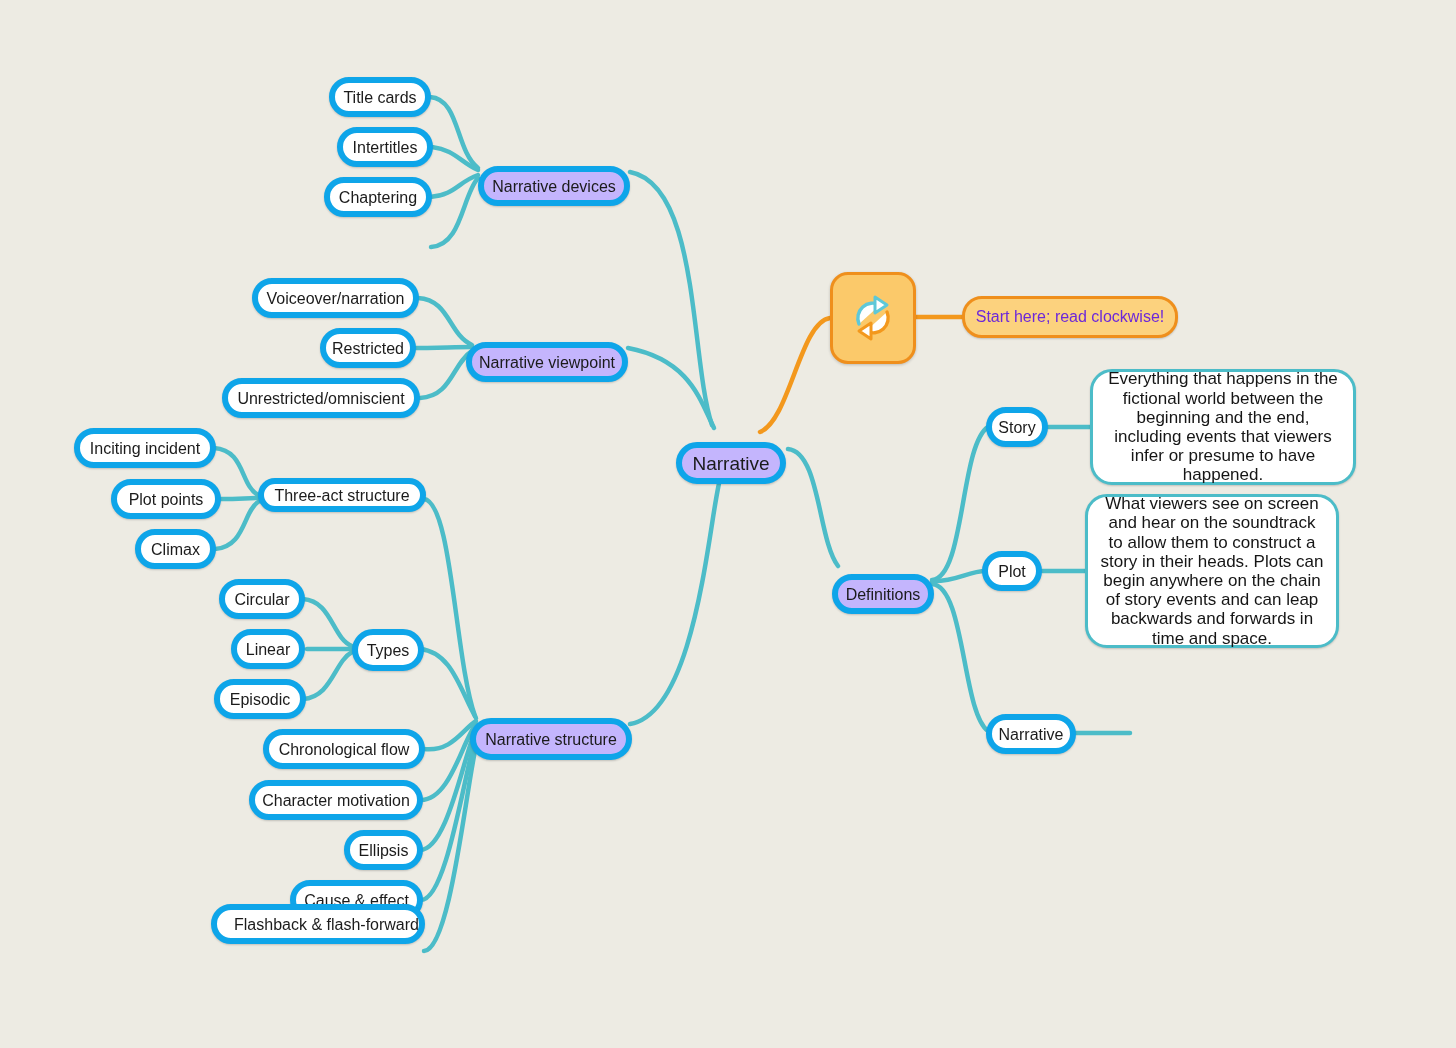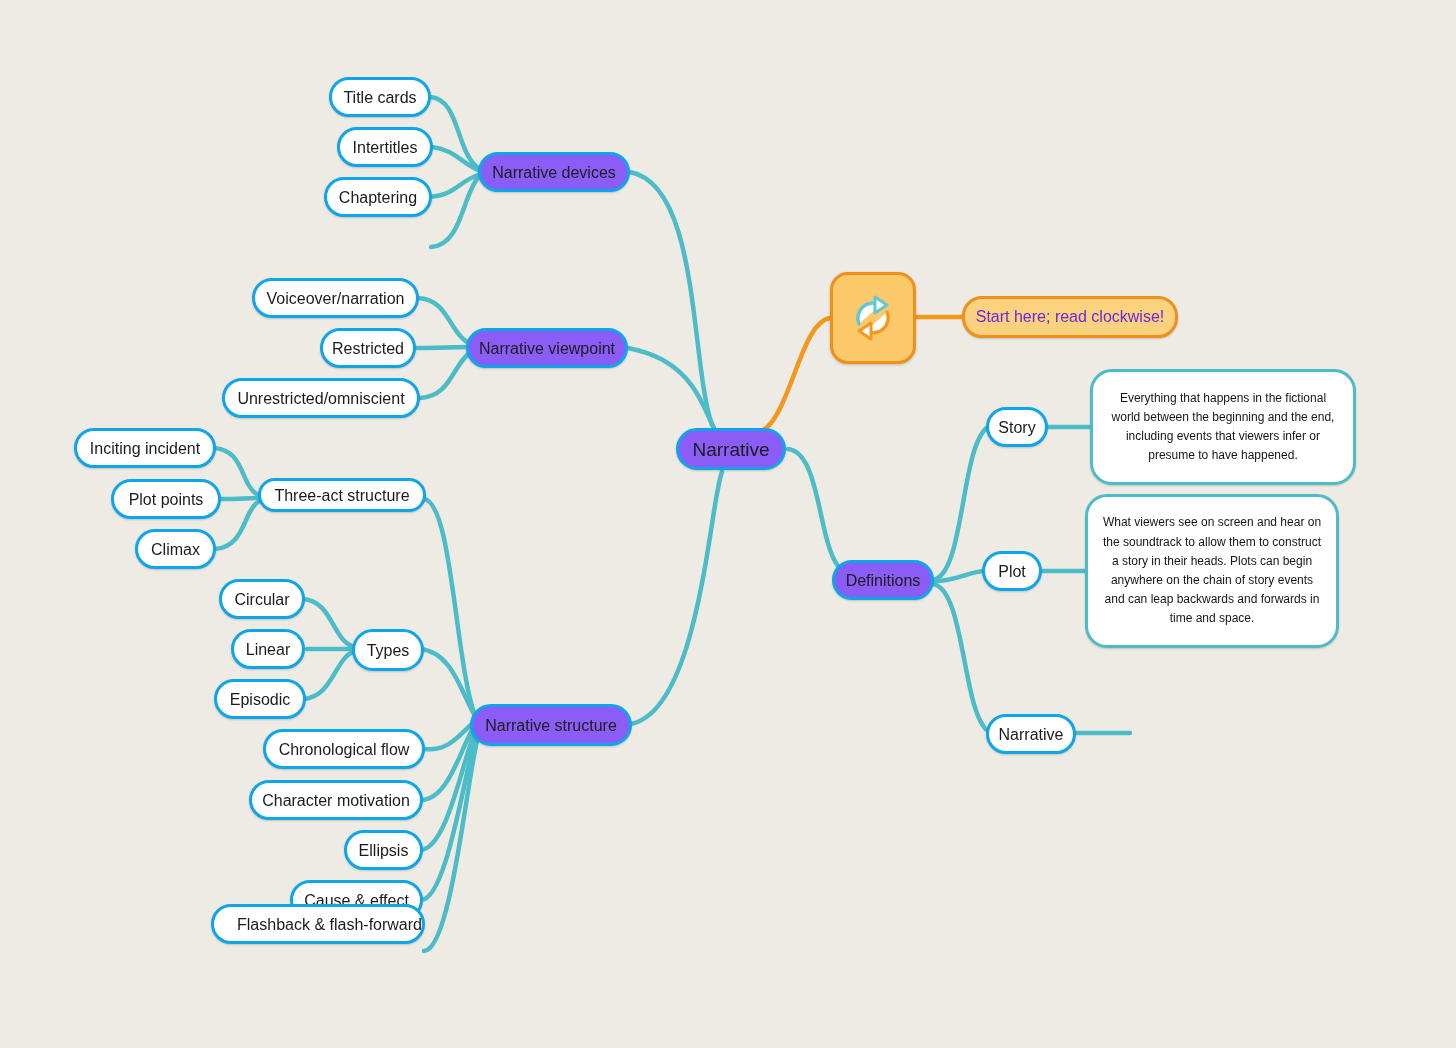--- a/index.html
+++ b/index.html
@@ -11,42 +11,42 @@
     width: 1456px; height: 1048px;
     position: relative; overflow: hidden;
     font-family: "Liberation Sans", sans-serif;
   }
   #canvas { position: absolute; inset: 0; width: 1456px; height: 1048px; }
   #edges { position: absolute; left: 0; top: 0; width: 1456px; height: 1048px; }
 
   .node {
     position: absolute;
     display: flex; align-items: center; justify-content: center;
-    border: 3px solid #0ea5e9;
+    border: 6px solid #0ea5e9;
     border-radius: 22px;
     background: #ffffff;
     color: #1b1b1b;
     font-size: 16px;
     line-height: 19px;
     text-align: center;
     white-space: nowrap;
     box-shadow: 0 1px 2px rgba(0,0,0,0.18);
     z-index: 5;
   }
-  .node.tinted { background: #8b5cf6; }
+  .node.tinted { background: #c4b5fd; margin-top: 14px; }
 
   .node.big { font-size: 19px; border-radius: 24px; }
 
   .defbox {
     position: absolute;
     border: 3px solid #4cbcc8;
     border-radius: 22px;
     background: #ffffff;
     color: #151515;
-    font-size: 12px;
+    font-size: 17px;
     line-height: 19.2px;
     text-align: center;
     padding: 9px 12px;
     display: flex; align-items: center; justify-content: center;
     box-shadow: 0 1px 2px rgba(0,0,0,0.18);
     z-index: 5;
   }
 
   .start-node {
     position: absolute;

